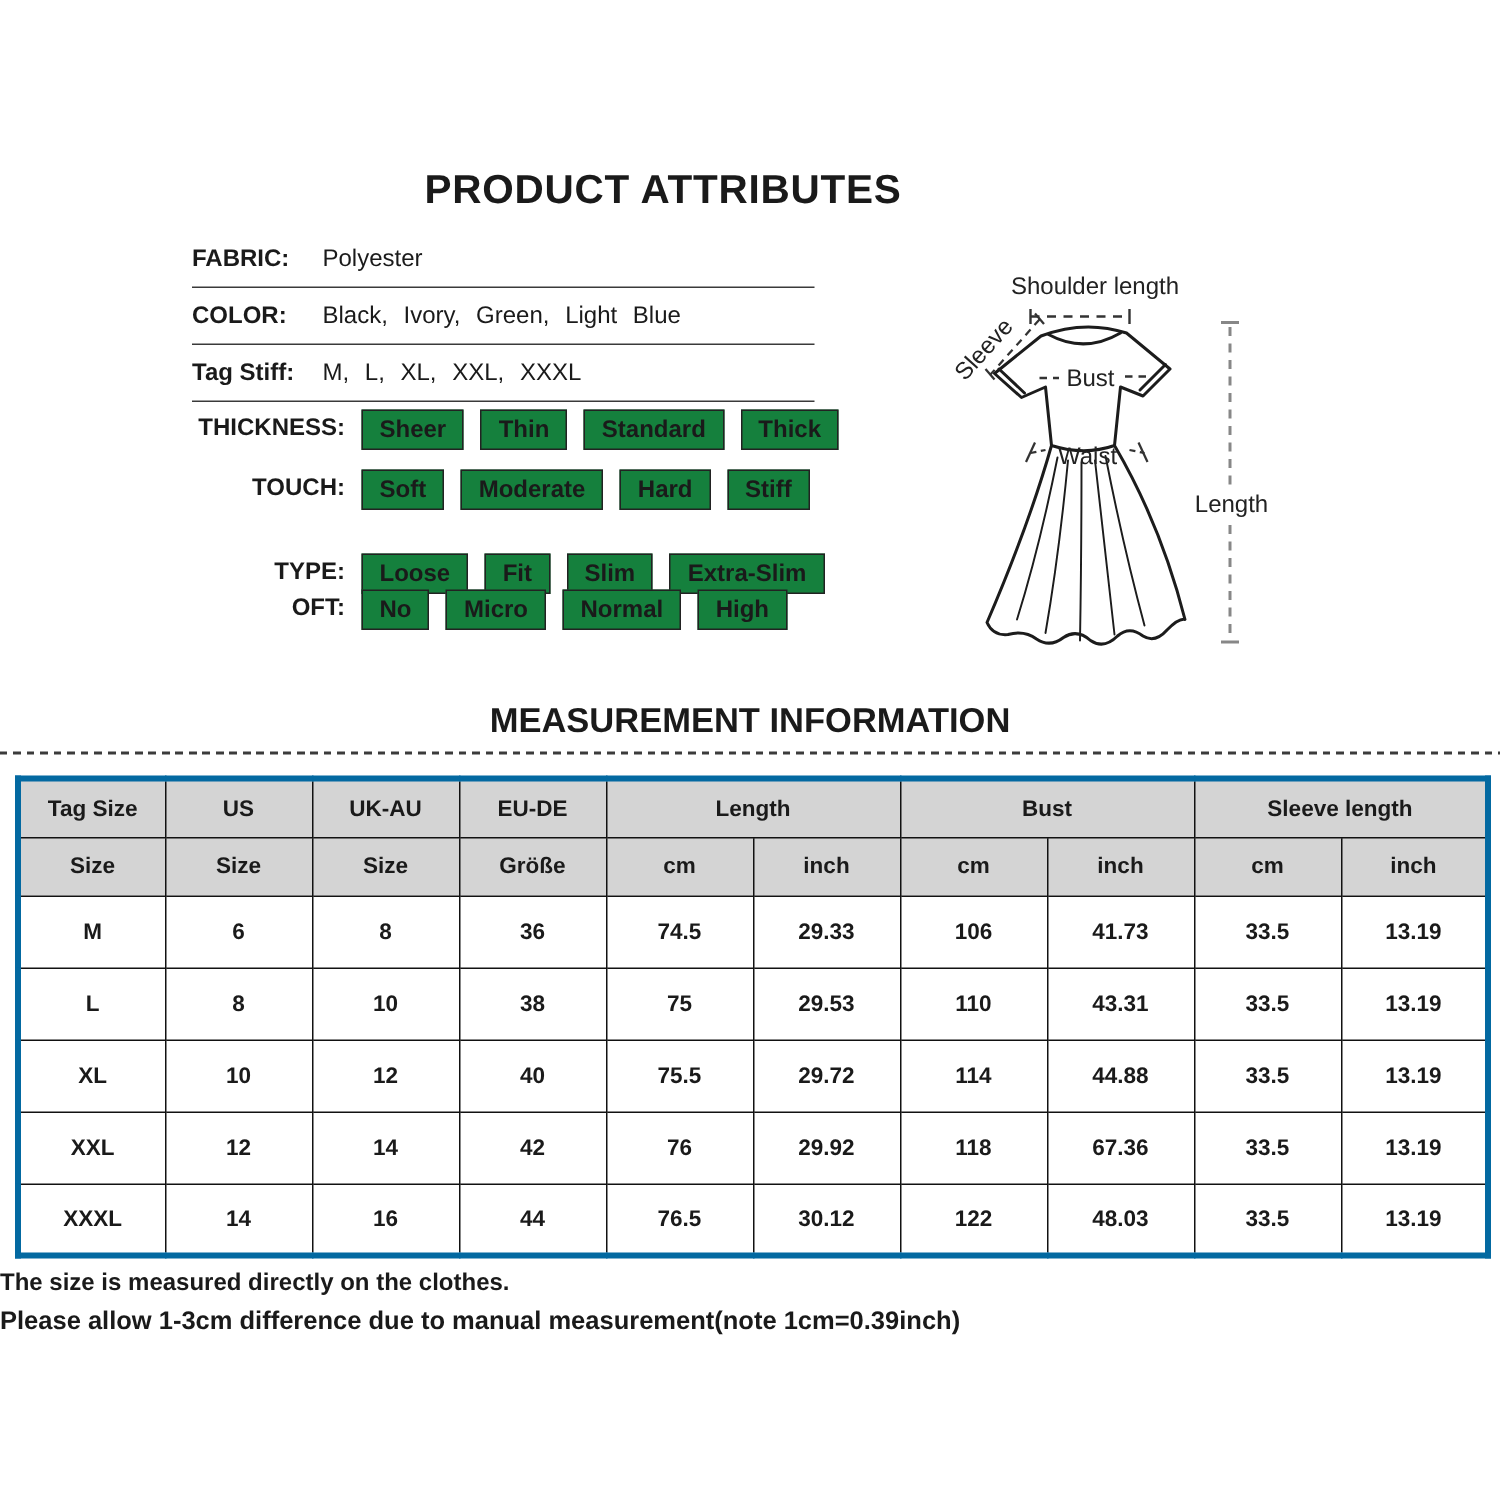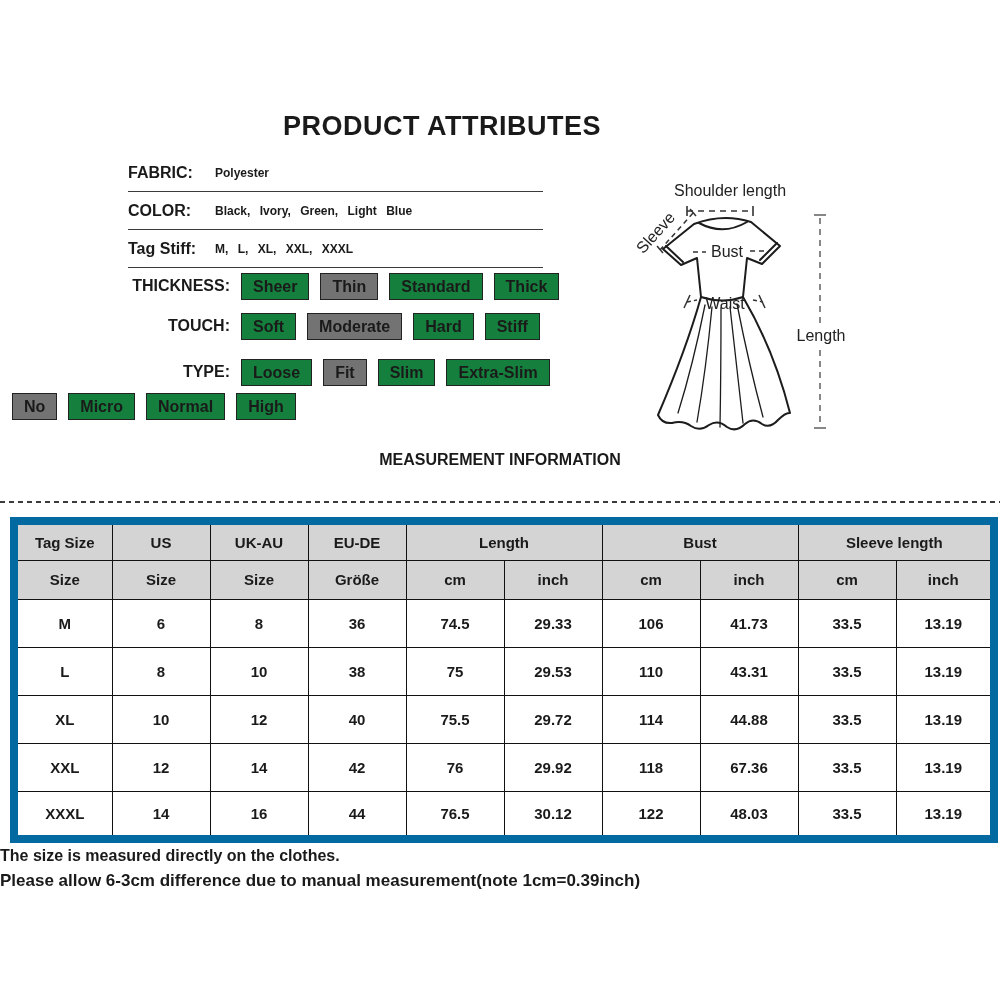--- a/index.html
+++ b/index.html
@@ -7,40 +7,40 @@
     position:relative;width:1000px;height:1000px;background:#ffffff;
     font-family:"Liberation Sans","DejaVu Sans",sans-serif;color:#1a1a1a;overflow:hidden;
   }
   
   #title{position:absolute;top:111px;left:0;width:884px;text-align:center;
     font-size:27px;font-weight:bold;letter-spacing:.5px;}
   
   #info-block{position:absolute;left:128px;top:154px;width:415px;}
   .info-row{height:37px;display:flex;align-items:center;border-bottom:1.5px solid #3a3a3a;}
   .info-label{display:inline-block;width:87px;font-weight:bold;font-size:16px;}
-  .info-value{font-size:12px;font-weight:bold;word-spacing:6px;}
+  .info-value{font-size:16px;font-weight:normal;word-spacing:6px;}
   
   #opts-block{position:absolute;left:0;top:272px;width:600px;}
   .opt-row{position:absolute;left:0;height:28px;display:flex;align-items:center;}
   .opt-label{width:230px;text-align:right;font-weight:bold;font-size:16px;flex:none;}
   .opt{margin-left:11px;height:25px;line-height:25px;padding:0 11px;border:1.5px solid #222;
     background:#15803d;font-size:16px;font-weight:bold;white-space:nowrap;}
   .opt:first-of-type{margin-left:12px;}
-  .opt.selected{background:#737373;}
+  .opt.selected{background:#15803d;}
   
   #dress{position:absolute;left:590px;top:165px;}
   #dress text{font-family:"Liberation Sans","DejaVu Sans",sans-serif;font-size:16px;fill:#222;}
   
-  #mheading{position:absolute;top:451px;left:0;width:1000px;text-align:center;
-    font-size:16px;font-weight:bold;}
+  #mheading{position:absolute;top:467px;left:0;width:1000px;text-align:center;
+    font-size:23px;font-weight:bold;}
   #dotline{position:absolute;top:501px;left:0;width:1000px;height:2px;
     background:repeating-linear-gradient(90deg,#3b3b3b 0 5px,transparent 5px 9px);}
   
   #size-table{position:absolute;left:10px;top:517px;width:980px;border-collapse:collapse;
-    table-layout:fixed;border:8px solid #0369a1;}
+    table-layout:fixed;border:4px solid #0369a1;}
   #size-table th,#size-table td{border:1px solid #111;text-align:center;vertical-align:middle;
     font-size:15px;font-weight:bold;padding:0;}
   #size-table thead tr{height:39px;}
   #size-table thead th{background:#d4d4d4;}
   #size-table tbody tr{height:48px;}
   
   .note{position:absolute;left:0;width:1000px;text-align:left;font-weight:bold;}
   #note1{top:847px;font-size:16px;}
   #note2{top:871px;font-size:17px;}
 </style>
@@ -74,28 +74,29 @@
       <span class="opt">Standard</span>
       <span class="opt">Thick</span>
     </div>
     <div class="opt-row" style="top:40px;">
       <span class="opt-label">TOUCH:</span>
       <span class="opt">Soft</span>
       <span class="opt selected">Moderate</span>
       <span class="opt">Hard</span>
       <span class="opt">Stiff</span>
     </div>
-    <div class="opt-row" style="top:86px;">
+    <div class="opt-row" style="top:96px;">
       <span class="opt-label">TYPE:</span>
       <span class="opt">Loose</span>
       <span class="opt selected">Fit</span>
       <span class="opt">Slim</span>
       <span class="opt">Extra-Slim</span>
     </div>
     <div class="opt-row" style="top:120px;">
+      <span class="opt-label">OFT:</span>
       <span class="opt selected">No</span>
       <span class="opt">Micro</span>
       <span class="opt">Normal</span>
       <span class="opt">High</span>
     </div>
   </div>
 
   <svg id="dress" width="290" height="290" viewBox="0 0 290 290">
 
     <text x="140" y="31" text-anchor="middle">Shoulder length</text>
@@ -248,15 +249,15 @@
         <td>30.12</td>
         <td>122</td>
         <td>48.03</td>
         <td>33.5</td>
         <td>13.19</td>
       </tr>
     </tbody>
   </table>
 
   <div class="note" id="note1">The size is measured directly on the clothes.</div>
-  <div class="note" id="note2">Please allow 6-3cm difference due to manual measurement(note 1cm=0.39inch)</div>
+  <div class="note" id="note2">Please allow 1-3cm difference due to manual measurement(note 1cm=0.39inch)</div>
 
 </div>
 
 </body></html>

